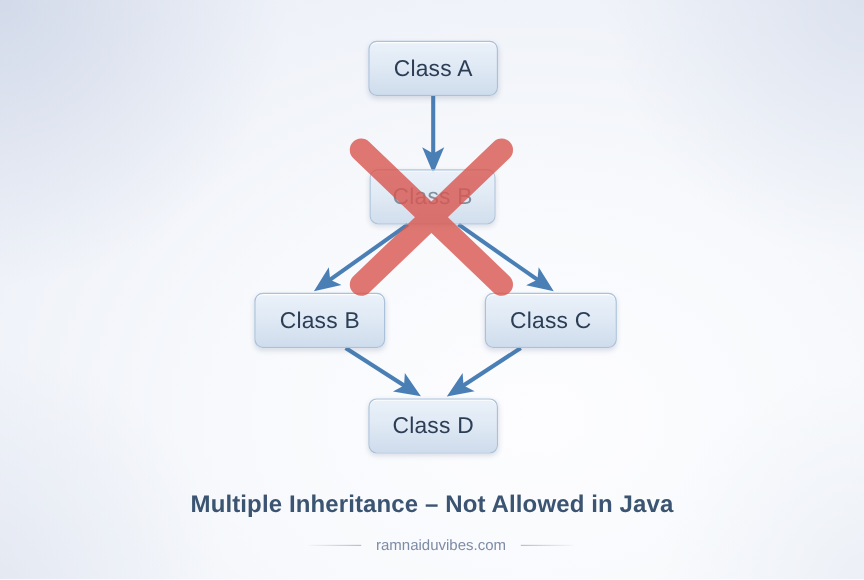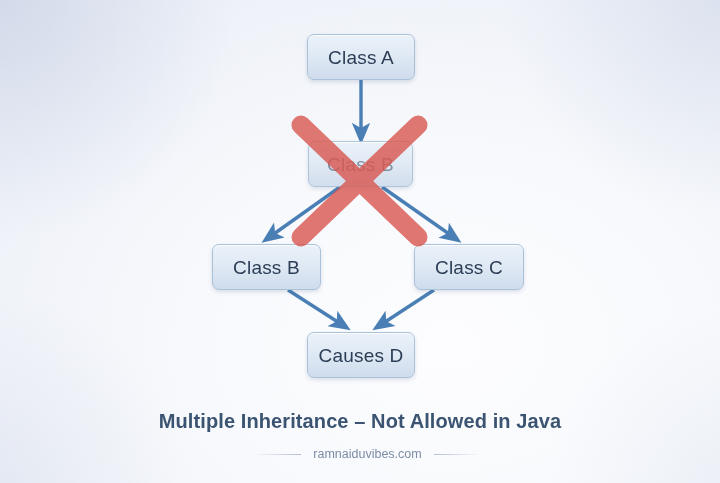--- a/index.html
+++ b/index.html
@@ -62,21 +62,21 @@
     opacity: 0.92;
   }
   .class-box.struck .label {
     color: #4a5b72;
     opacity: 0.70;
   }
 
   #box-class-a      { left: 307px; top: 34px;  width: 108px; height: 46px; }
   #box-class-b-mid  { left: 308px; top: 141px; width: 105px; height: 46px; }
   #box-class-b      { left: 212px; top: 244px; width: 109px; height: 46px; }
-  #box-class-c      { left: 414px; top: 244px; width: 110px; height: 46px; }
+  #box-class-c      { left: 404px; top: 244px; width: 110px; height: 46px; }
   #box-class-d      { left: 307px; top: 332px; width: 108px; height: 46px; }
 
   
   #arrow-svg {
     position: absolute;
     left: 0; top: 0;
     width: 720px; height: 483px;
     z-index: 2;
     pointer-events: none;
   }
@@ -179,21 +179,21 @@
 
     <div class="class-box" id="box-class-b">
       <span class="label">Class B</span>
     </div>
 
     <div class="class-box" id="box-class-c">
       <span class="label">Class C</span>
     </div>
 
     <div class="class-box" id="box-class-d">
-      <span class="label">Causes D</span>
+      <span class="label">Class D</span>
     </div>
 
     <svg id="x-mark-svg" viewBox="0 0 720 483" xmlns="http://www.w3.org/2000/svg">
       <g opacity="0.80">
         <line x1="301" y1="125" x2="418" y2="237" stroke="#d9564f" stroke-width="19" stroke-linecap="round"></line>
         <line x1="418" y1="125" x2="301" y2="237" stroke="#d9564f" stroke-width="19" stroke-linecap="round"></line>
       </g>
     </svg>
 
   </div>

